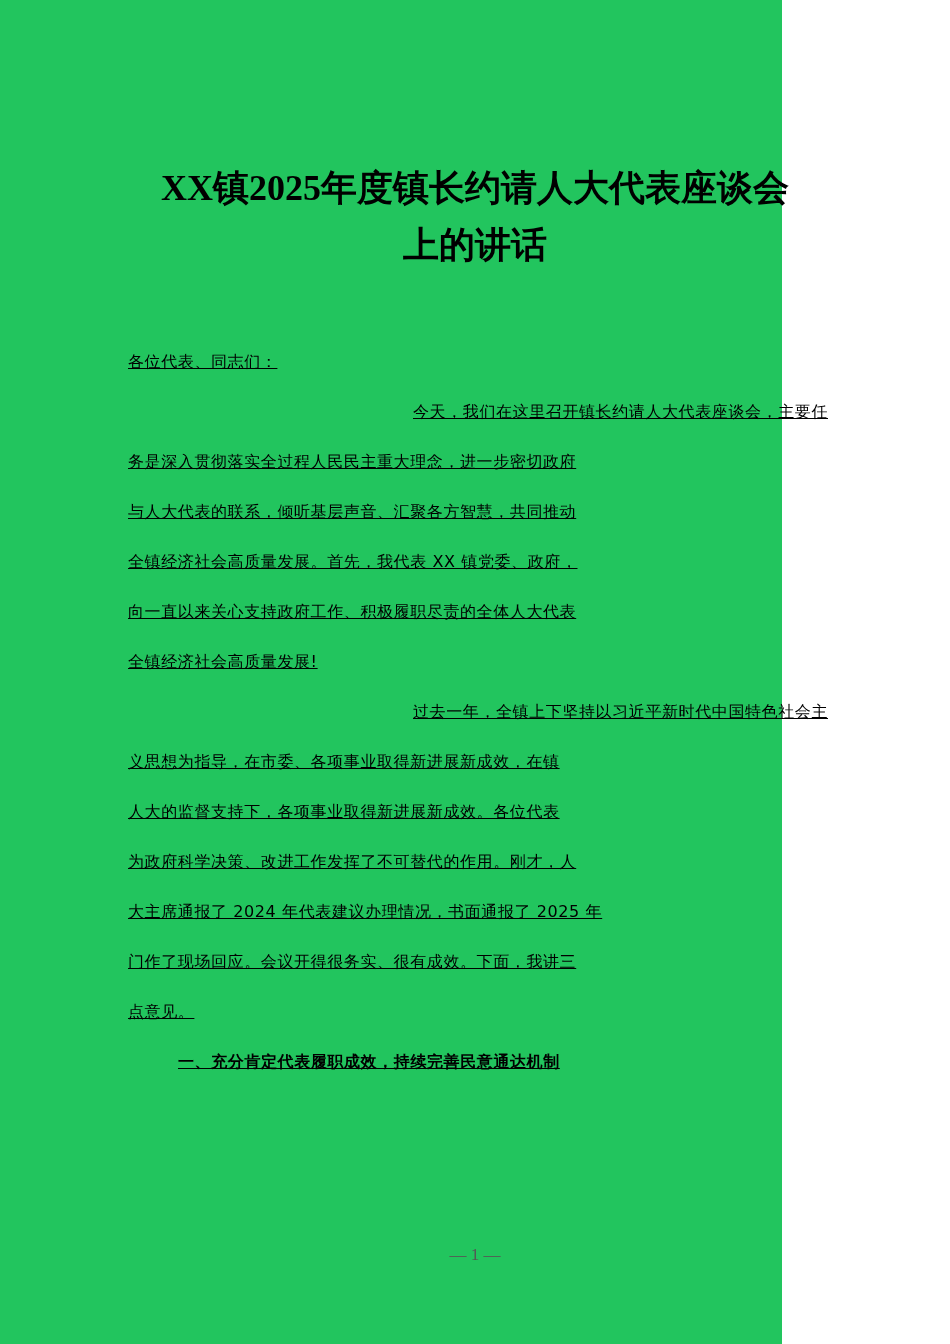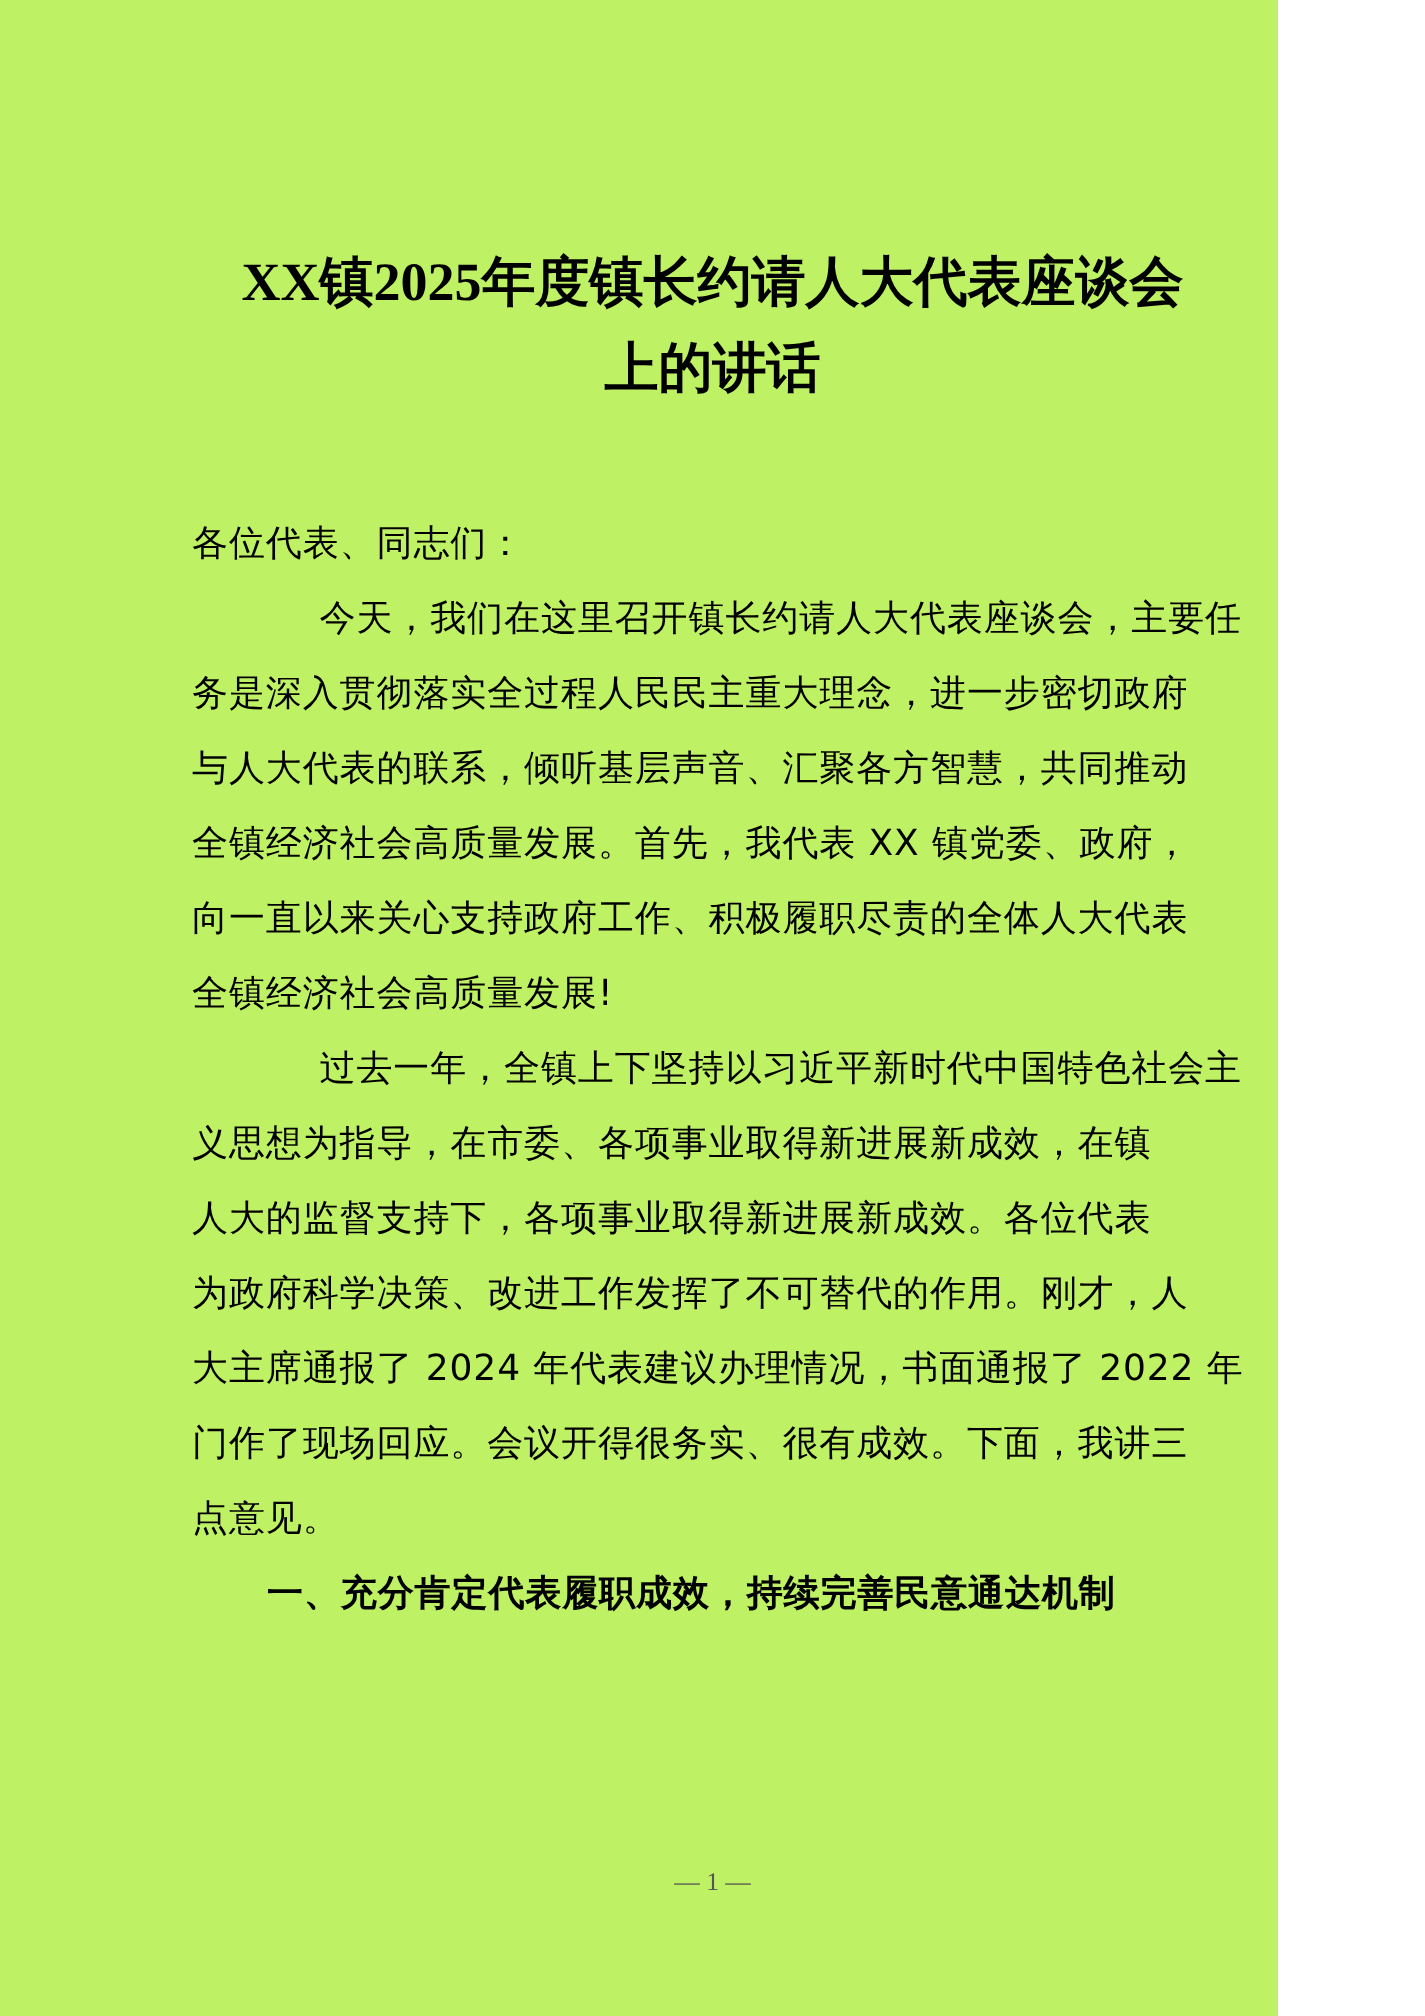--- a/index.html
+++ b/index.html
@@ -12,23 +12,23 @@
       height: 1344px;
       position: relative;
       overflow: hidden;
       font-family: "DejaVu Sans", "Liberation Sans", sans-serif;
       color: #000000;
     }
     .page {
       position: absolute;
       left: 0;
       top: 0;
-      width: 852px;
+      width: 782px;
       height: 1344px;
-      background: #bef264;
+      background: #22c55e;
     }
     .title {
       position: absolute;
       left: 120px;
       width: 710px;
       top: 160px;
       text-align: center;
       font-family: "Liberation Serif", "DejaVu Serif", serif;
       font-weight: bold;
       font-size: 36px;
@@ -37,23 +37,24 @@
     }
     .title .line {
       display: block;
       white-space: nowrap;
     }
     .body-text {
       position: absolute;
       left: 128px;
       top: 337px;
       width: 700px;
-      font-size: 24px;
+      font-size: 16px;
       line-height: 50px;
       letter-spacing: 0.6px;
+      text-decoration: underline;
     }
     .body-text .line {
       display: block;
       white-space: nowrap;
       height: 50px;
     }
     .body-text .indent {
       padding-left: 50px;
       text-align: right;
     }
@@ -93,21 +94,21 @@
       <span class="line">全镇经济社会高质量发展。首先，我代表 XX 镇党委、政府，</span>
       <span class="line">向一直以来关心支持政府工作、积极履职尽责的全体人大代表</span>
       <span class="line">全镇经济社会高质量发展!</span>
     </div>
 
     <div>
       <span class="line indent">过去一年，全镇上下坚持以习近平新时代中国特色社会主</span>
       <span class="line">义思想为指导，在市委、各项事业取得新进展新成效，在镇</span>
       <span class="line">人大的监督支持下，各项事业取得新进展新成效。各位代表</span>
       <span class="line">为政府科学决策、改进工作发挥了不可替代的作用。刚才，人</span>
-      <span class="line">大主席通报了 2024 年代表建议办理情况，书面通报了 2022 年</span>
+      <span class="line">大主席通报了 2024 年代表建议办理情况，书面通报了 2025 年</span>
       <span class="line">门作了现场回应。会议开得很务实、很有成效。下面，我讲三</span>
       <span class="line">点意见。</span>
     </div>
 
     <span class="line heading">一、充分肯定代表履职成效，持续完善民意通达机制</span>
   </div>
 
   <div class="page-number">— 1 —</div>
 
 </div>

